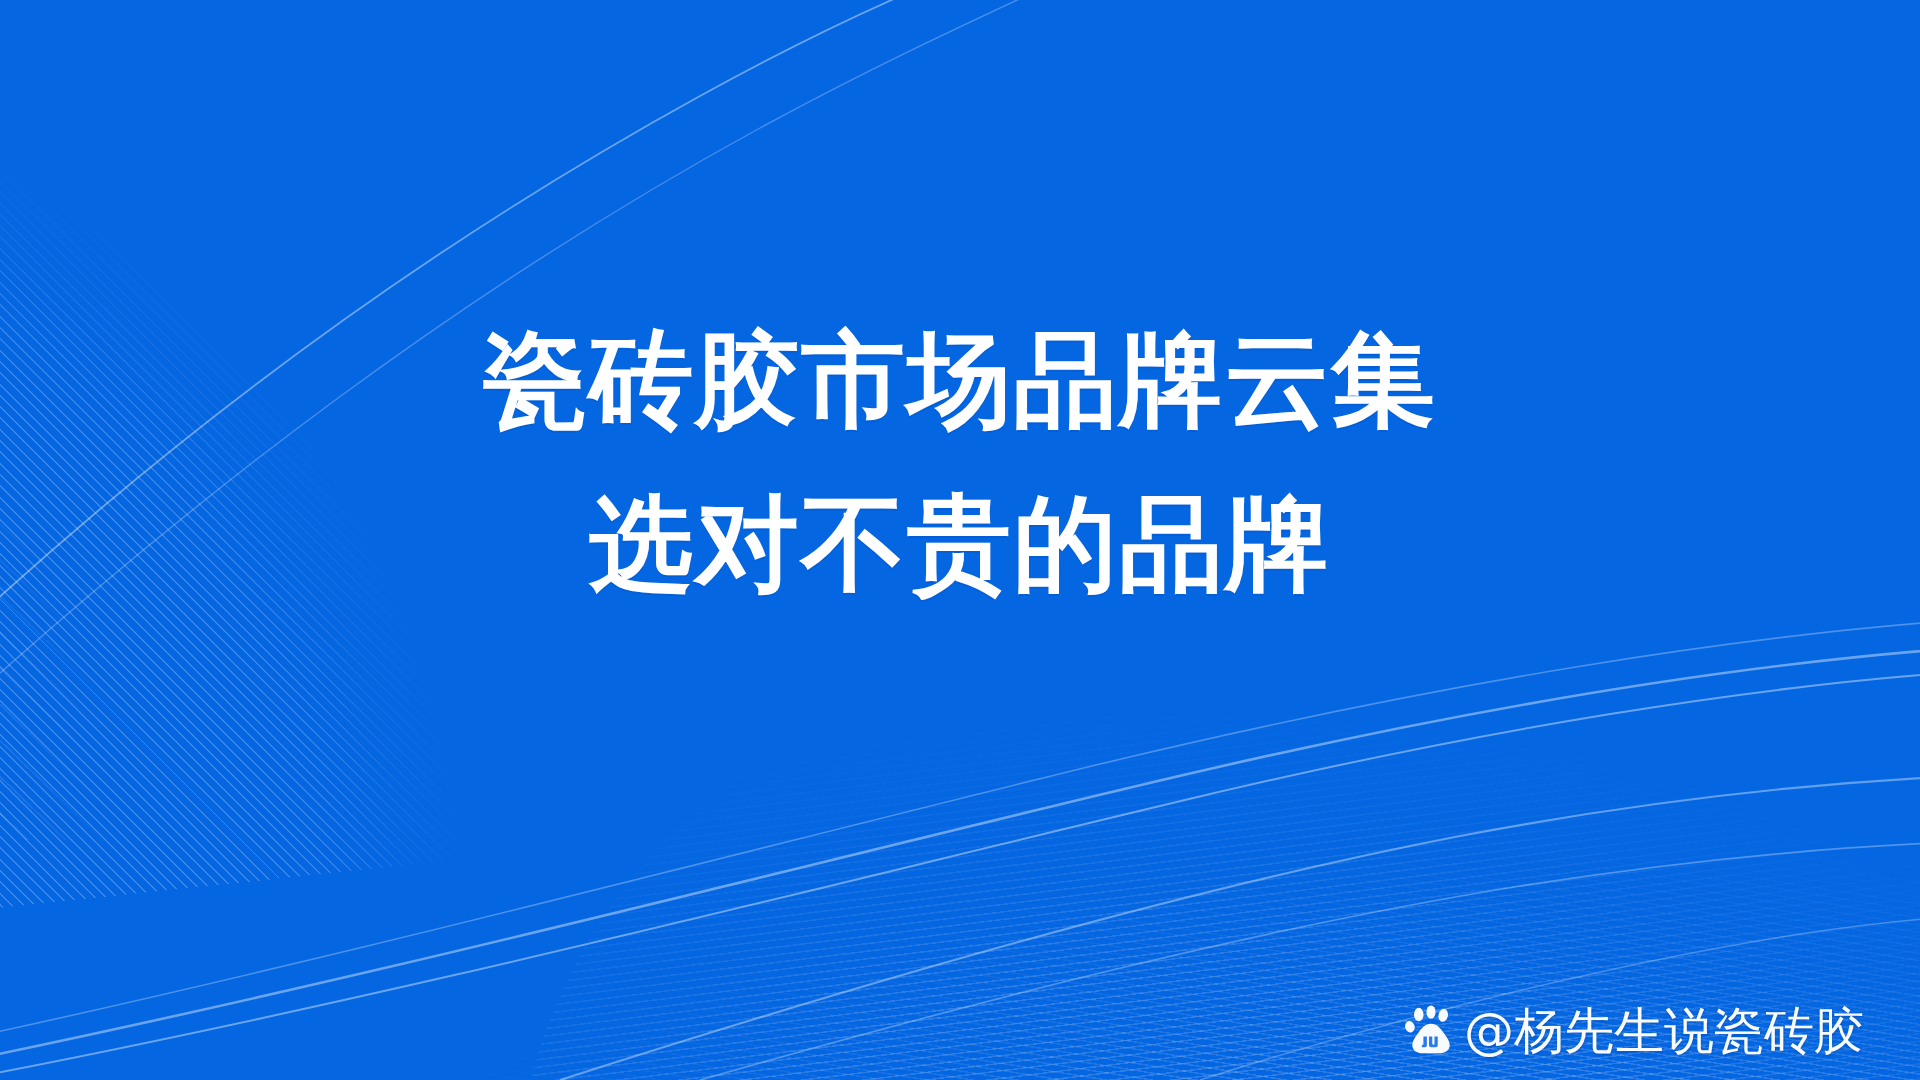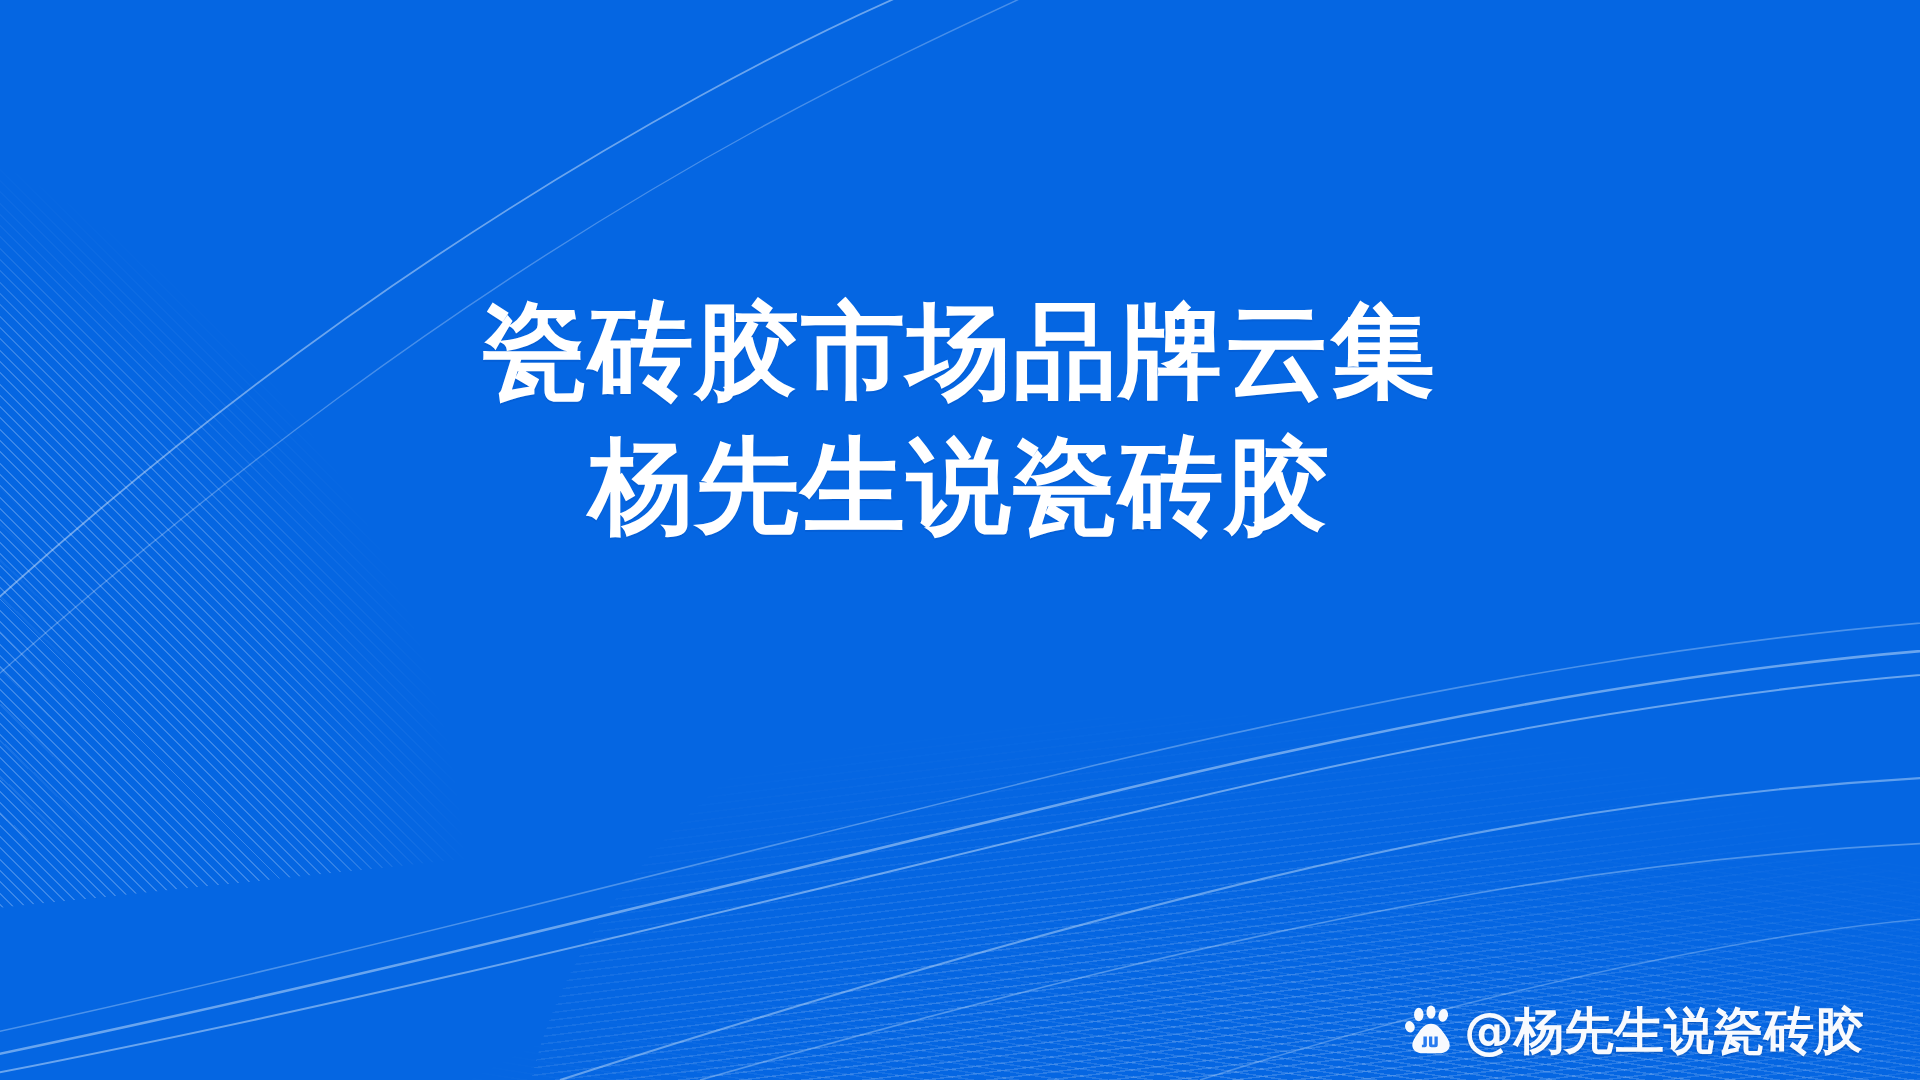--- a/index.html
+++ b/index.html
@@ -125,38 +125,39 @@
     z-index: 5;
   }
   .title-line {
     color: #ffffff;
     font-size: 104px;
     line-height: 1.30;
     font-weight: 700;
     letter-spacing: 2px;
     white-space: nowrap;
     text-shadow: 0 2px 0 rgba(0,50,140,0.12);
+    margin-top: 29px;
   }
 
   
   .watermark {
     position: absolute;
     right: 56px;
     bottom: 22px;
     display: flex;
     align-items: center;
     gap: 6px;
     z-index: 6;
     opacity: 0.97;
   }
   .wm-logo { width: 54px; height: 54px; display: block; flex: 0 0 auto; }
   .wm-text {
     color: #ffffff;
     font-size: 50px;
-    font-weight: 700;
+    font-weight: 400;
     letter-spacing: 0px;
     line-height: 1;
     white-space: nowrap;
     text-shadow: 0 1px 3px rgba(0,40,110,0.35);
   }
 </style>
 </head>
 <body>
 
 <div id="poster">
@@ -178,21 +179,21 @@
       </g>
       <g fill="none" stroke="#cfe4fb" stroke-opacity="0.5">
         <path d="M-30,624 C 180,430 420,250 700,96 C 860,8 960,-30 1040,-60" stroke-width="1.8"></path>
         <path d="M-30,700 C 200,492 460,292 760,128 C 900,52 1010,4 1090,-34" stroke-width="1.4" stroke-opacity="0.32"></path>
       </g>
     </svg>
   </div>
 
   <div class="title-block">
     <div class="title-line">瓷砖胶市场品牌云集</div>
-    <div class="title-line">杨先生说瓷砖胶</div>
+    <div class="title-line">选对不贵的品牌</div>
   </div>
 
   <div class="watermark">
     <svg class="wm-logo" viewBox="0 0 64 64">
       <g fill="#ffffff">
         <ellipse cx="17.5" cy="12.5" rx="5.6" ry="8"></ellipse>
         <ellipse cx="32" cy="9.5" rx="5.4" ry="7.8"></ellipse>
         <ellipse cx="46.5" cy="13.5" rx="5.6" ry="7.6" transform="rotate(12 46.5 13.5)"></ellipse>
         <ellipse cx="7" cy="27" rx="5.6" ry="6.8" transform="rotate(-18 7 27)"></ellipse>
         <path d="M32 23.5c7.2 0 11.4 5.6 15.6 11.6 3.6 5.2 6.6 9.1 6.6 13.4 0 6.2-5.6 9.9-12.4 9.9H22.2c-6.8 0-12.4-3.7-12.4-9.9 0-4.3 3-8.2 6.6-13.4C20.6 29.1 24.8 23.5 32 23.5z"></path>

